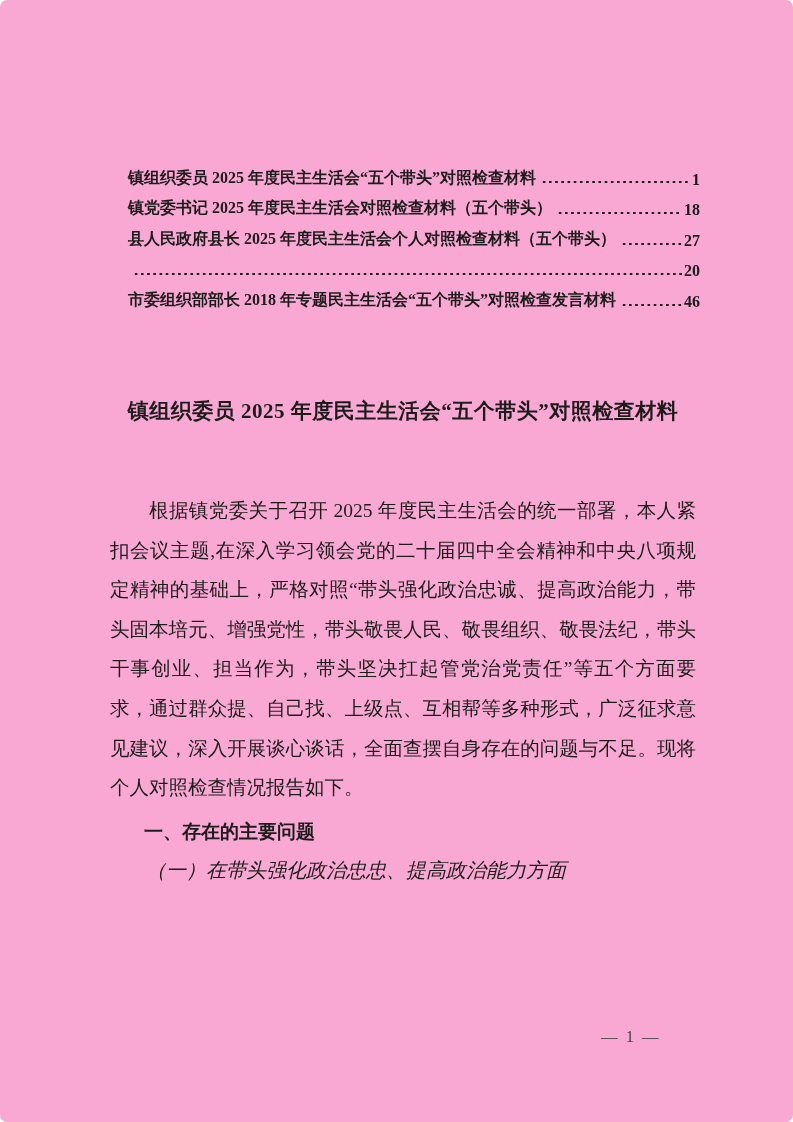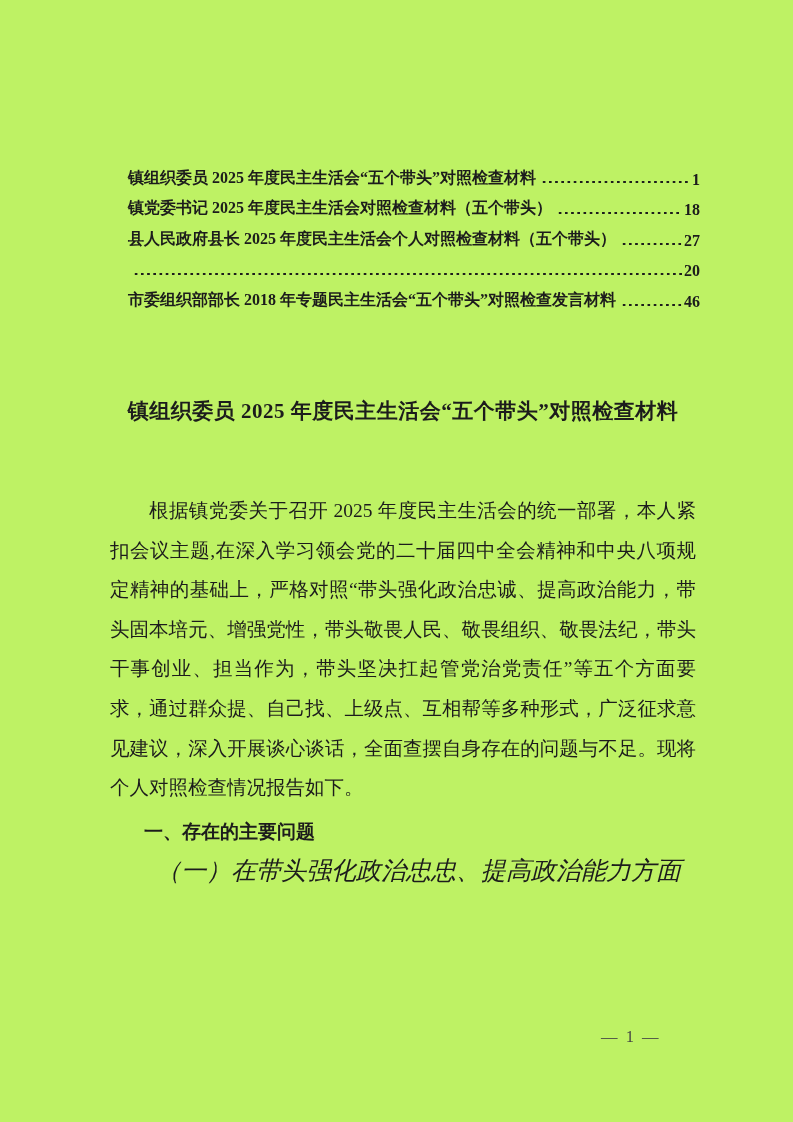--- a/index.html
+++ b/index.html
@@ -1,26 +1,27 @@
 <!DOCTYPE html>
 <html lang="zh"><head>
 <meta charset="utf-8">
 <style>
   html, body { margin: 0; padding: 0; background: #ffffff; }
   .page {
     position: relative;
     width: 793px;
     height: 1122px;
     margin: 0;
-    background: #bef264;
+    background: #f9a8d4;
     color: #1c1c1c;
     font-family: "Liberation Serif", serif;
     box-sizing: border-box;
     padding: 158px 93px 0 106px;
     overflow: hidden;
+    border-radius: 7px;
   }
 
   
   .toc { padding-left: 22px; }
   .toc-item {
     display: flex;
     align-items: flex-end;
     height: 30.6px;
     font-weight: bold;
     font-size: 16px;
@@ -64,21 +65,21 @@
     margin: 0;
     font-family: Liberation Sans, sans-serif;
     font-size: 19px;
     line-height: 39.6px;
     font-weight: bold;
     text-indent: 2em;
     text-align: left;
   }
   .sub-heading {
     margin: 0;
-    font-size: 25px;
+    font-size: 20px;
     line-height: 39.6px;
     font-weight: normal;
     font-style: italic;
     text-indent: 2em;
     text-align: left;
   }
 
   
   .page-footer {
     position: absolute;

